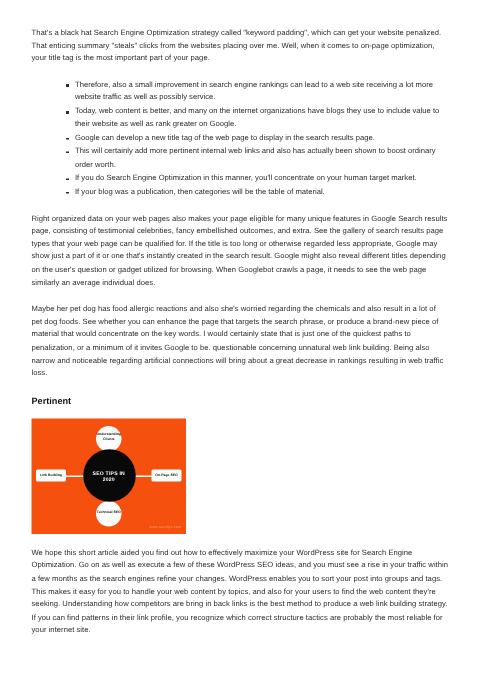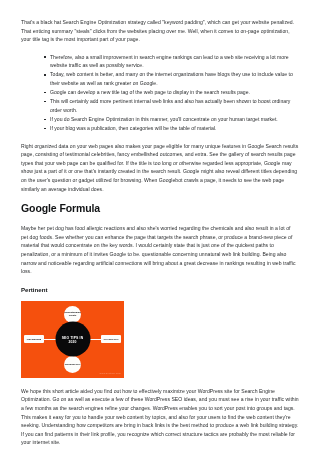--- a/index.html
+++ b/index.html
@@ -154,21 +154,20 @@
     <li>Therefore, also a small improvement in search engine rankings can lead to a web site receiving a lot more website traffic as well as possibly service.</li>
     <li>Today, web content is better, and many on the internet organizations have blogs they use to include value to their website as well as rank greater on Google.</li>
     <li>Google can develop a new title tag of the web page to display in the search results page.</li>
     <li>This will certainly add more pertinent internal web links and also has actually been shown to boost ordinary order worth.</li>
     <li>If you do Search Engine Optimization in this manner, you'll concentrate on your human target market.</li>
     <li>If your blog was a publication, then categories will be the table of material.</li>
   </ul>
 
   <p class="body-text">Right organized data on your web pages also makes your page eligible for many unique features in Google Search results page, consisting of testimonial celebrities, fancy embellished outcomes, and extra. See the gallery of search results page types that your web page can be qualified for. If the title is too long or otherwise regarded less appropriate, Google may show just a part of it or one that's instantly created in the search result. Google might also reveal different titles depending on the user's question or gadget utilized for browsing. When Googlebot crawls a page, it needs to see the web page similarly an average individual does.</p>
 
-  <h2 class="section-heading">Google Formula</h2>
 
   <p class="body-text">Maybe her pet dog has food allergic reactions and also she's worried regarding the chemicals and also result in a lot of pet dog foods. See whether you can enhance the page that targets the search phrase, or produce a brand-new piece of material that would concentrate on the key words. I would certainly state that is just one of the quickest paths to penalization, or a minimum of it invites Google to be. questionable concerning unnatural web link building. Being also narrow and noticeable regarding artificial connections will bring about a great decrease in rankings resulting in web traffic loss.</p>
 
   <h3 class="sub-heading">Pertinent</h3>
 
   <div class="figure">
     <div class="fig-spoke spoke-v-top"></div>
     <div class="fig-spoke spoke-v-bottom"></div>
     <div class="fig-spoke spoke-h-left"></div>
     <div class="fig-spoke spoke-h-right"></div>

